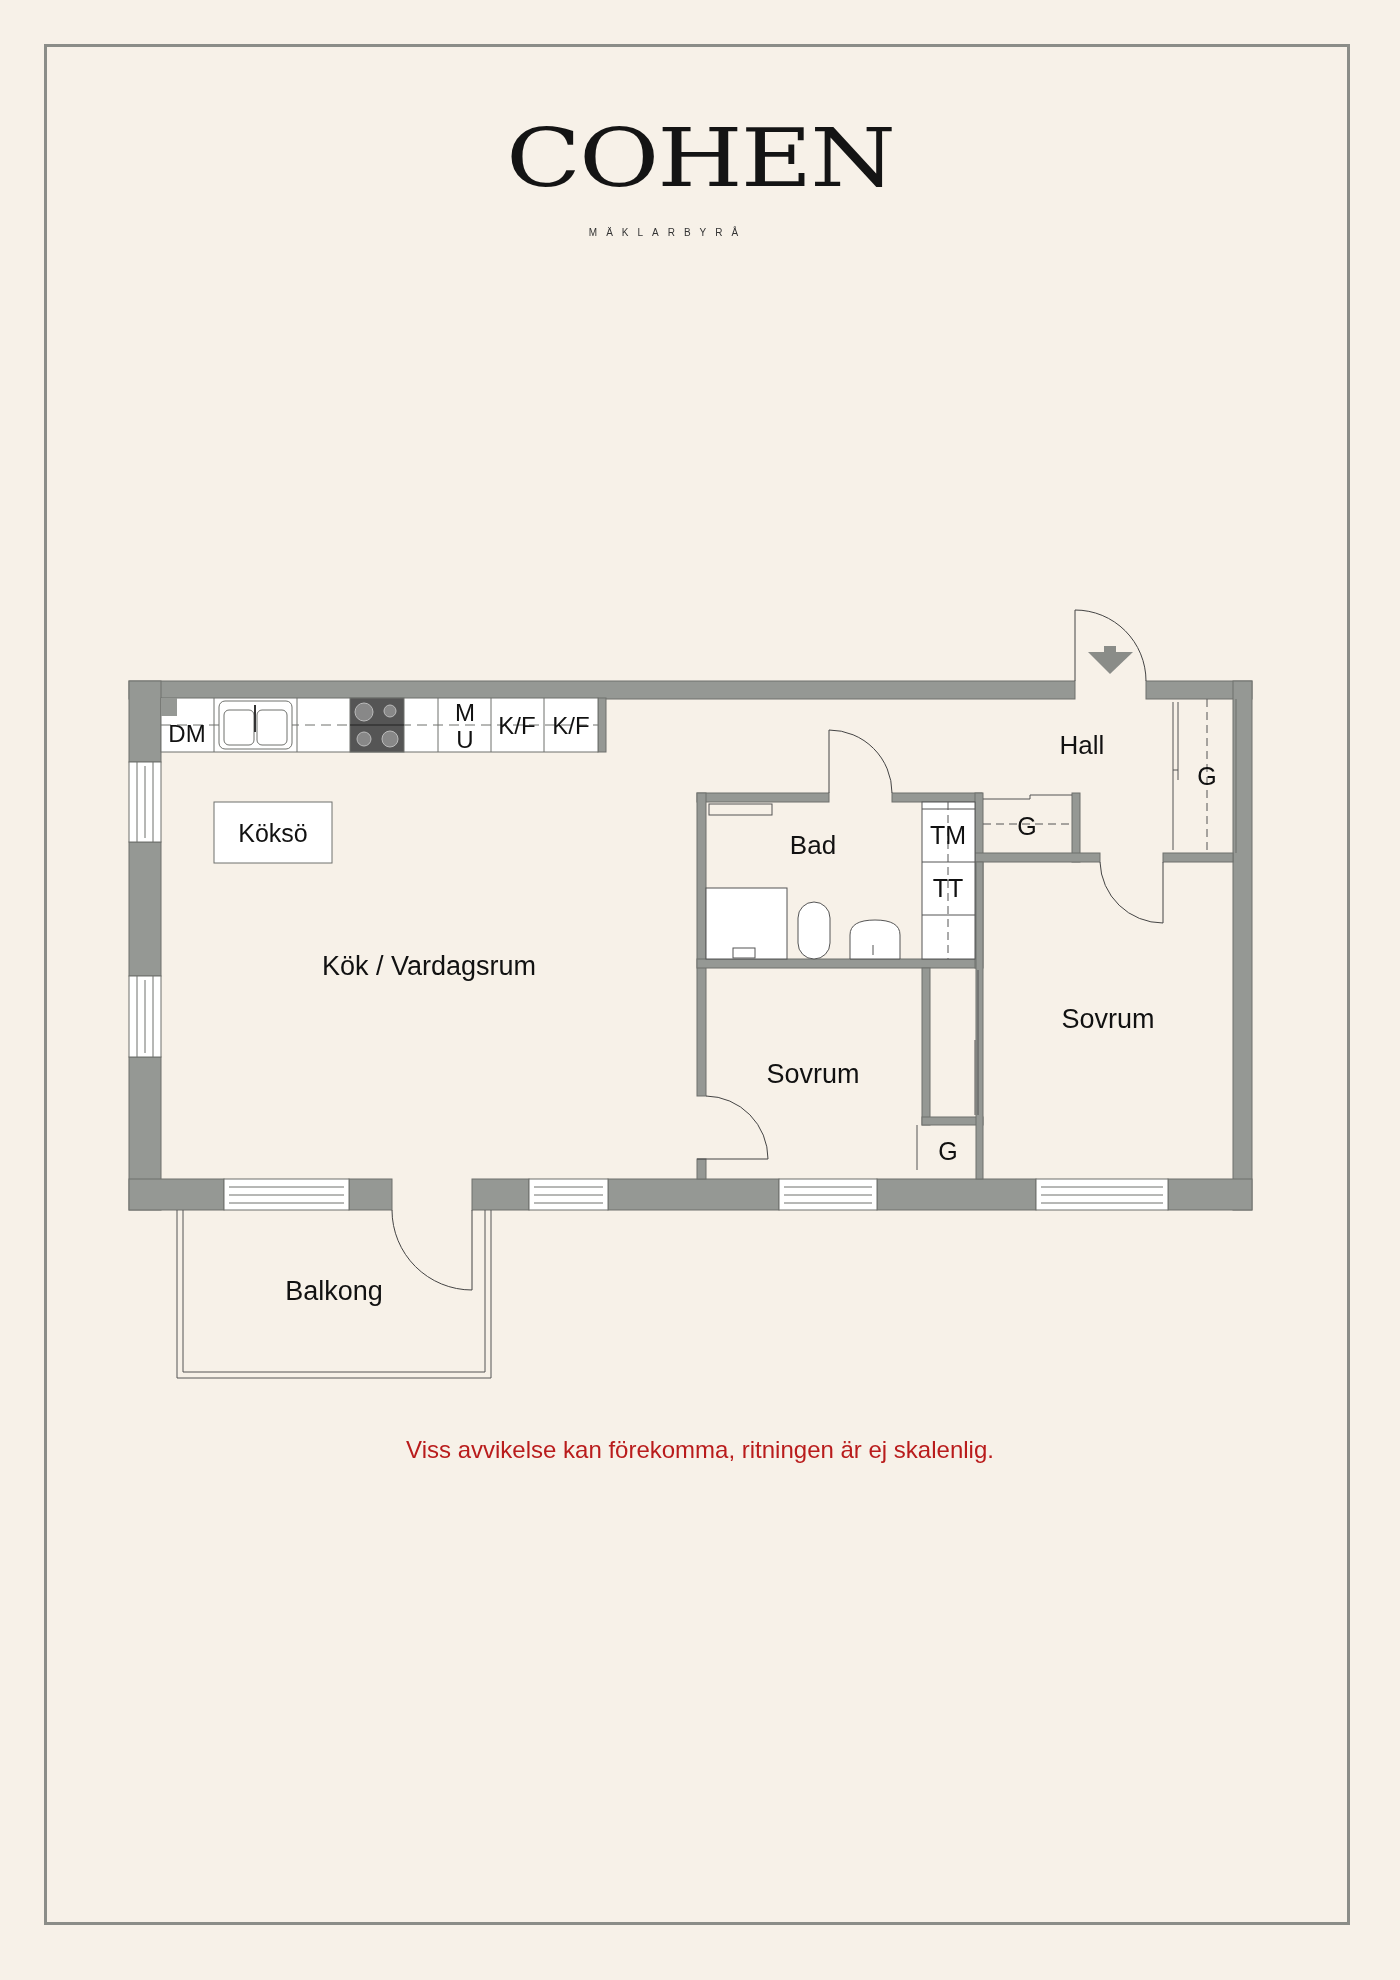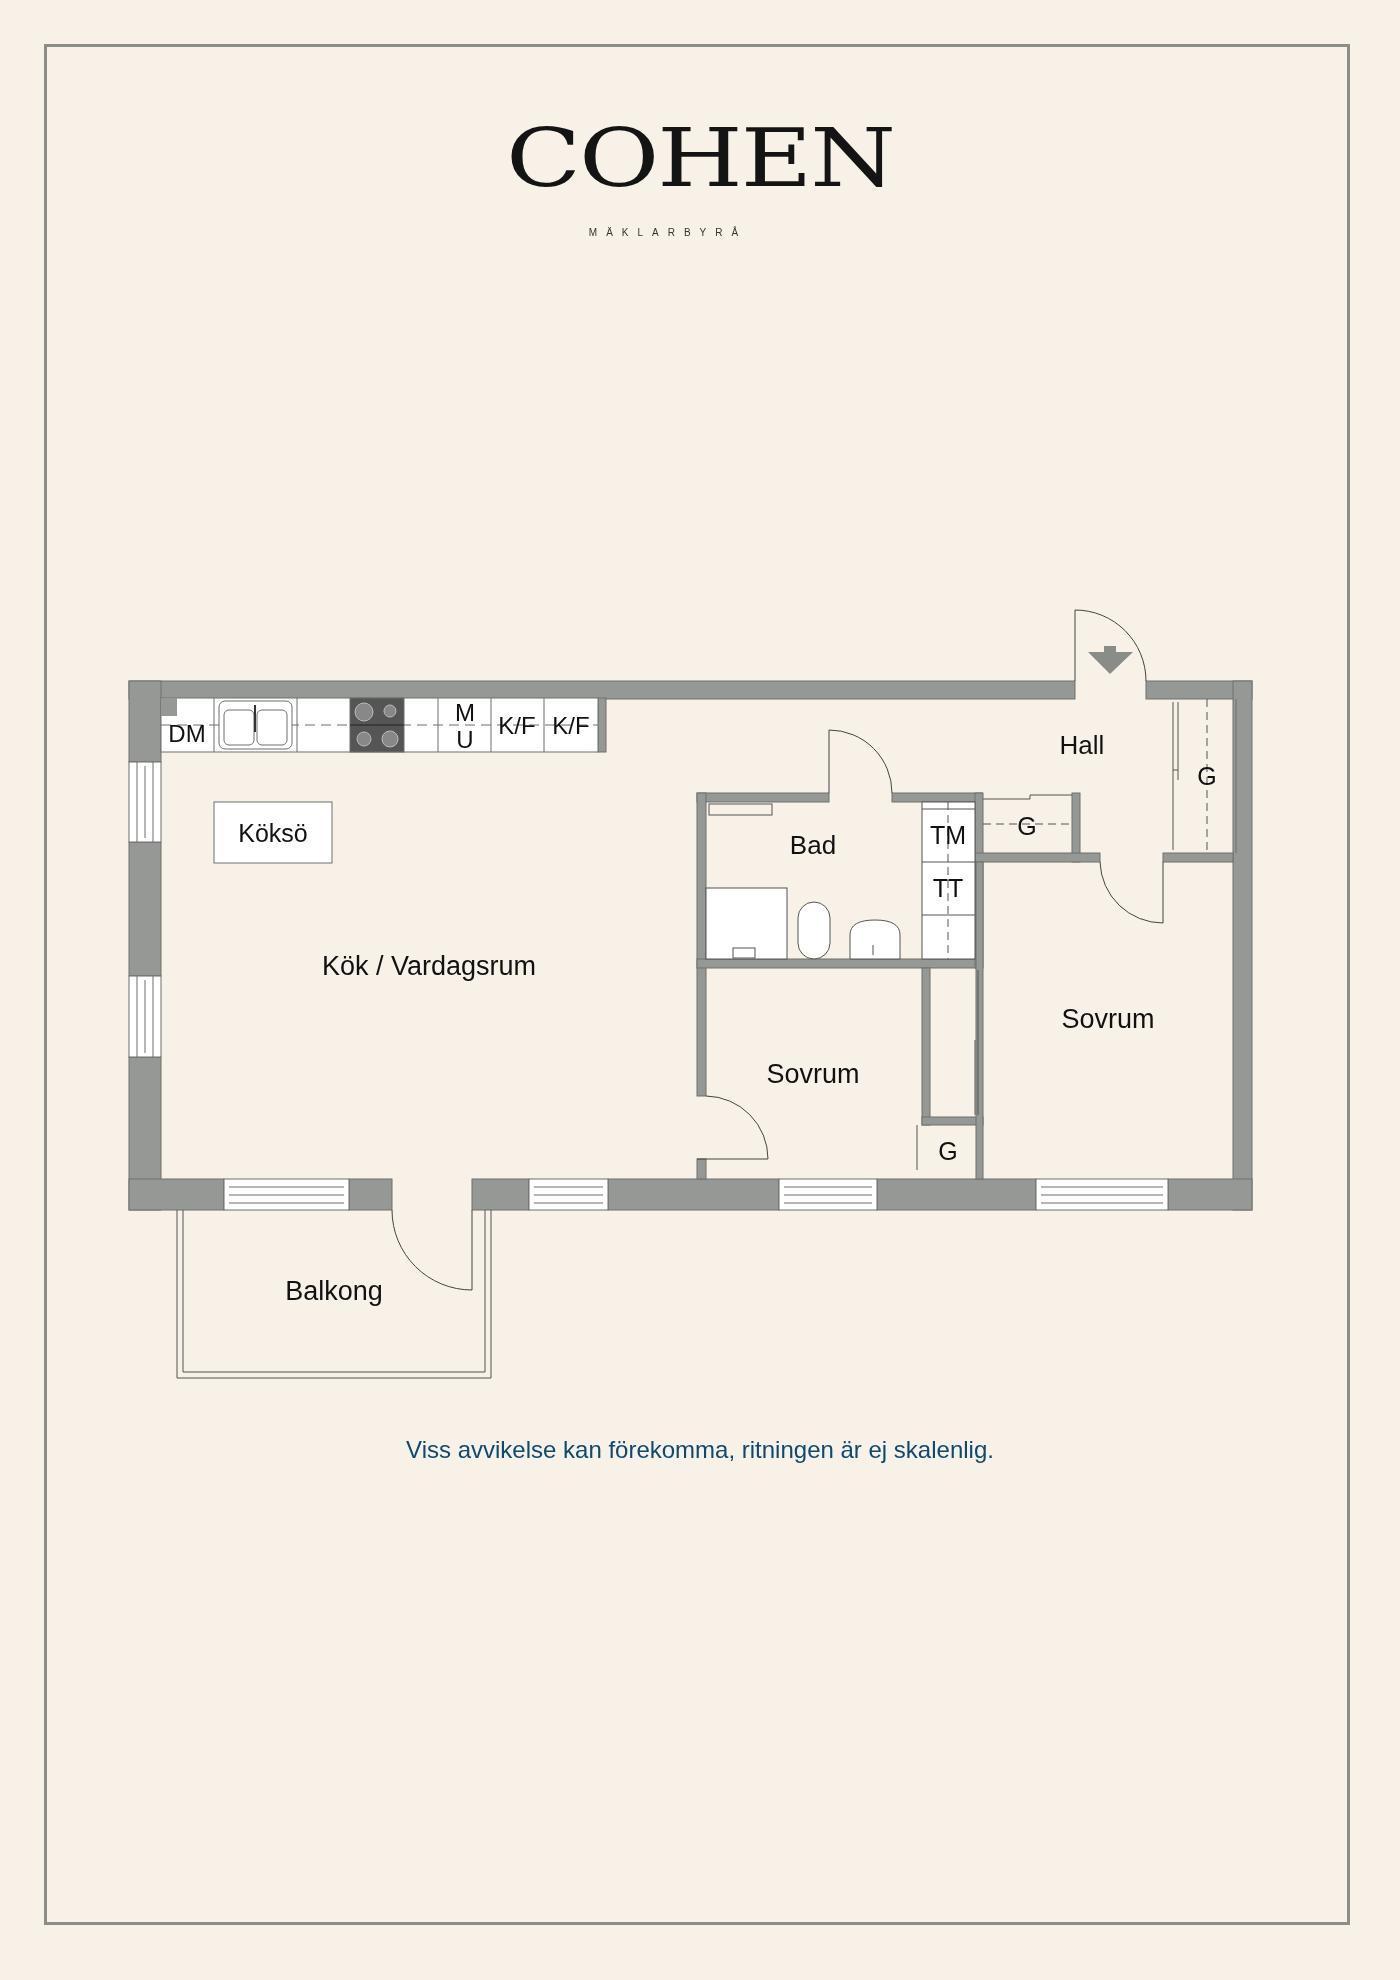--- a/index.html
+++ b/index.html
@@ -2,21 +2,21 @@
 <html><head>
 <meta charset="utf-8">
 <style>
   html, body { margin: 0; padding: 0; background: #f7f1e8; }
   body { width: 1400px; height: 1980px; position: relative; overflow: hidden; font-family: "Liberation Sans", sans-serif; }
   .frame { position: absolute; left: 44px; top: 44px; width: 1306px; height: 1881px; border: 3px solid #8b8d88; box-sizing: border-box; }
   .logo { position: absolute; left: 0; width: 1400px; top: 118px; text-align: center; font-family: "DejaVu Serif", serif; font-size: 98px; letter-spacing: -2px; color: #141414; line-height: 1; transform: scaleY(0.82); transform-origin: top center; }
   .logo-sub { position: absolute; left: 0; width: 1336px; top: 227px; text-align: center; font-family: "Liberation Sans", sans-serif; font-size: 10px; letter-spacing: 9px; color: #333; }
   svg.plan { position: absolute; left: 0; top: 0; }
   .room-label { font-family: "Liberation Sans", sans-serif; fill: #111; text-anchor: middle; dominant-baseline: central; }
-  .disclaimer { position: absolute; left: 0; width: 1400px; top: 1436px; text-align: center; font-family: "Liberation Sans", sans-serif; font-size: 24px; color: #0c4a6e; }
+  .disclaimer { position: absolute; left: 0; width: 1400px; top: 1436px; text-align: center; font-family: "Liberation Sans", sans-serif; font-size: 24px; color: #b91c1c; }
 </style>
 </head>
 <body>
 
 <div class="frame"></div>
 
 <div class="logo">COHEN</div>
 <div class="logo-sub">MÄKLARBYRÅ</div>
 
 <svg class="plan" width="1400" height="1980" viewBox="0 0 1400 1980" xmlns="http://www.w3.org/2000/svg">

